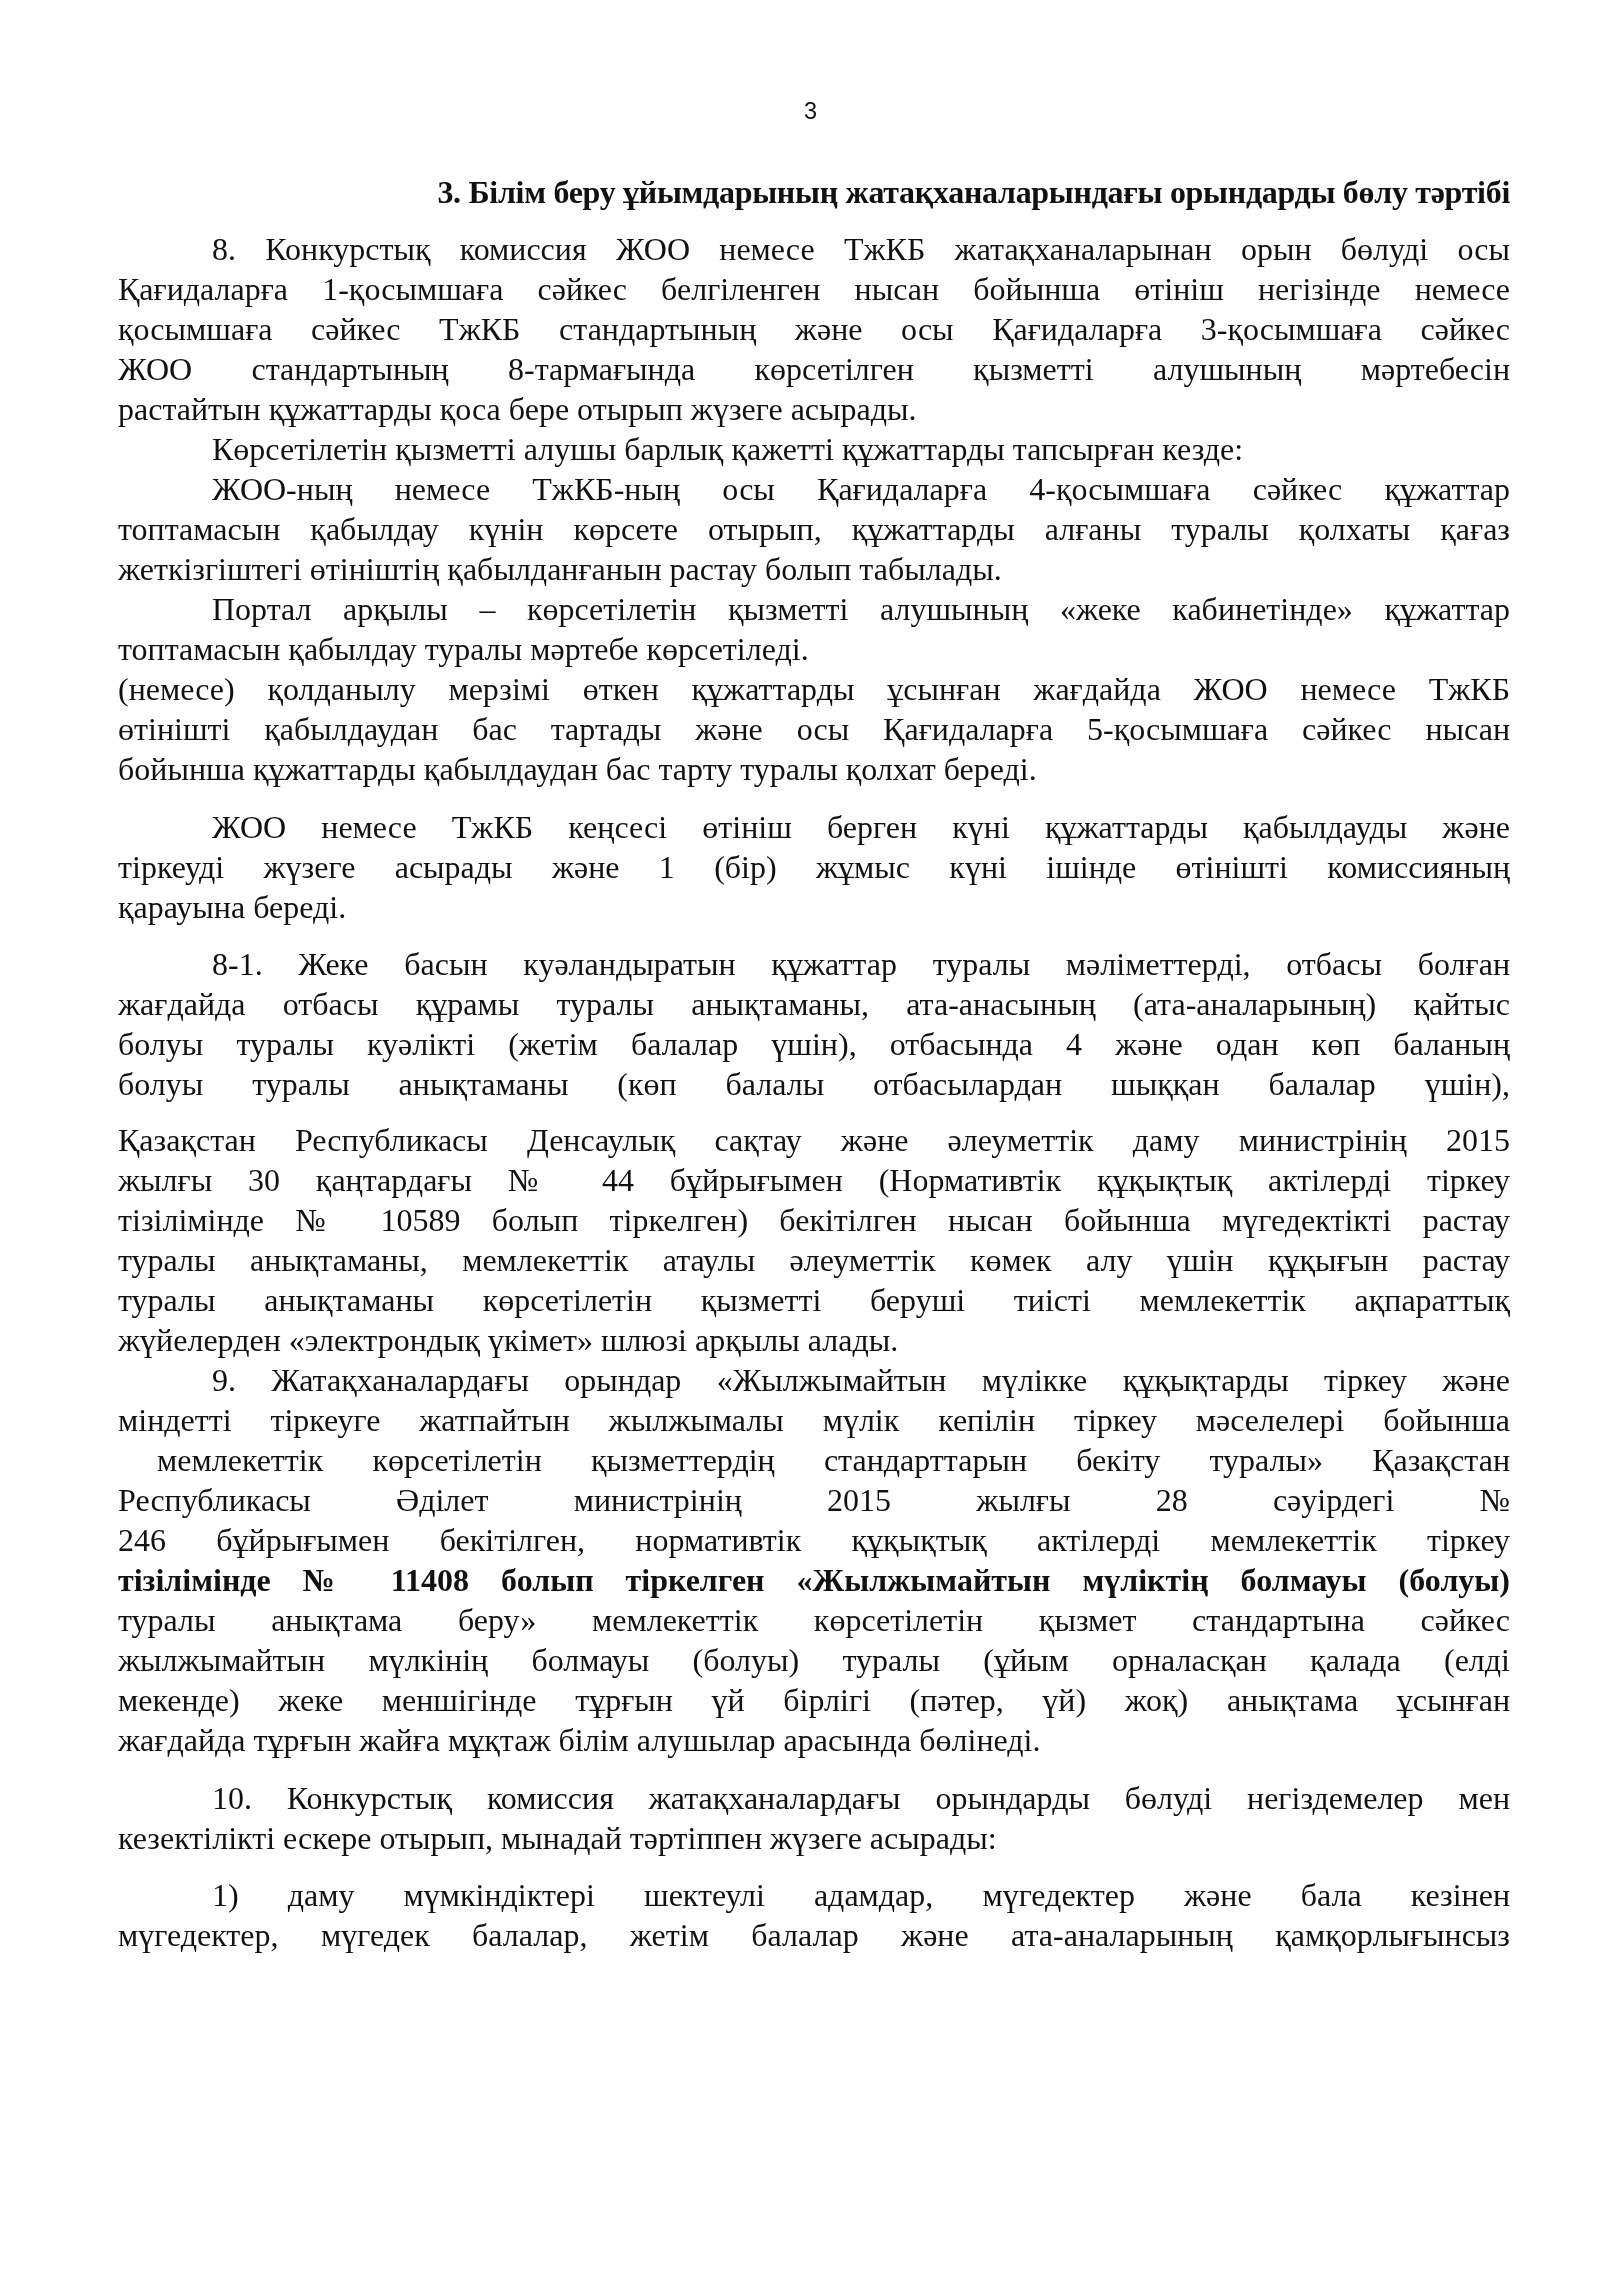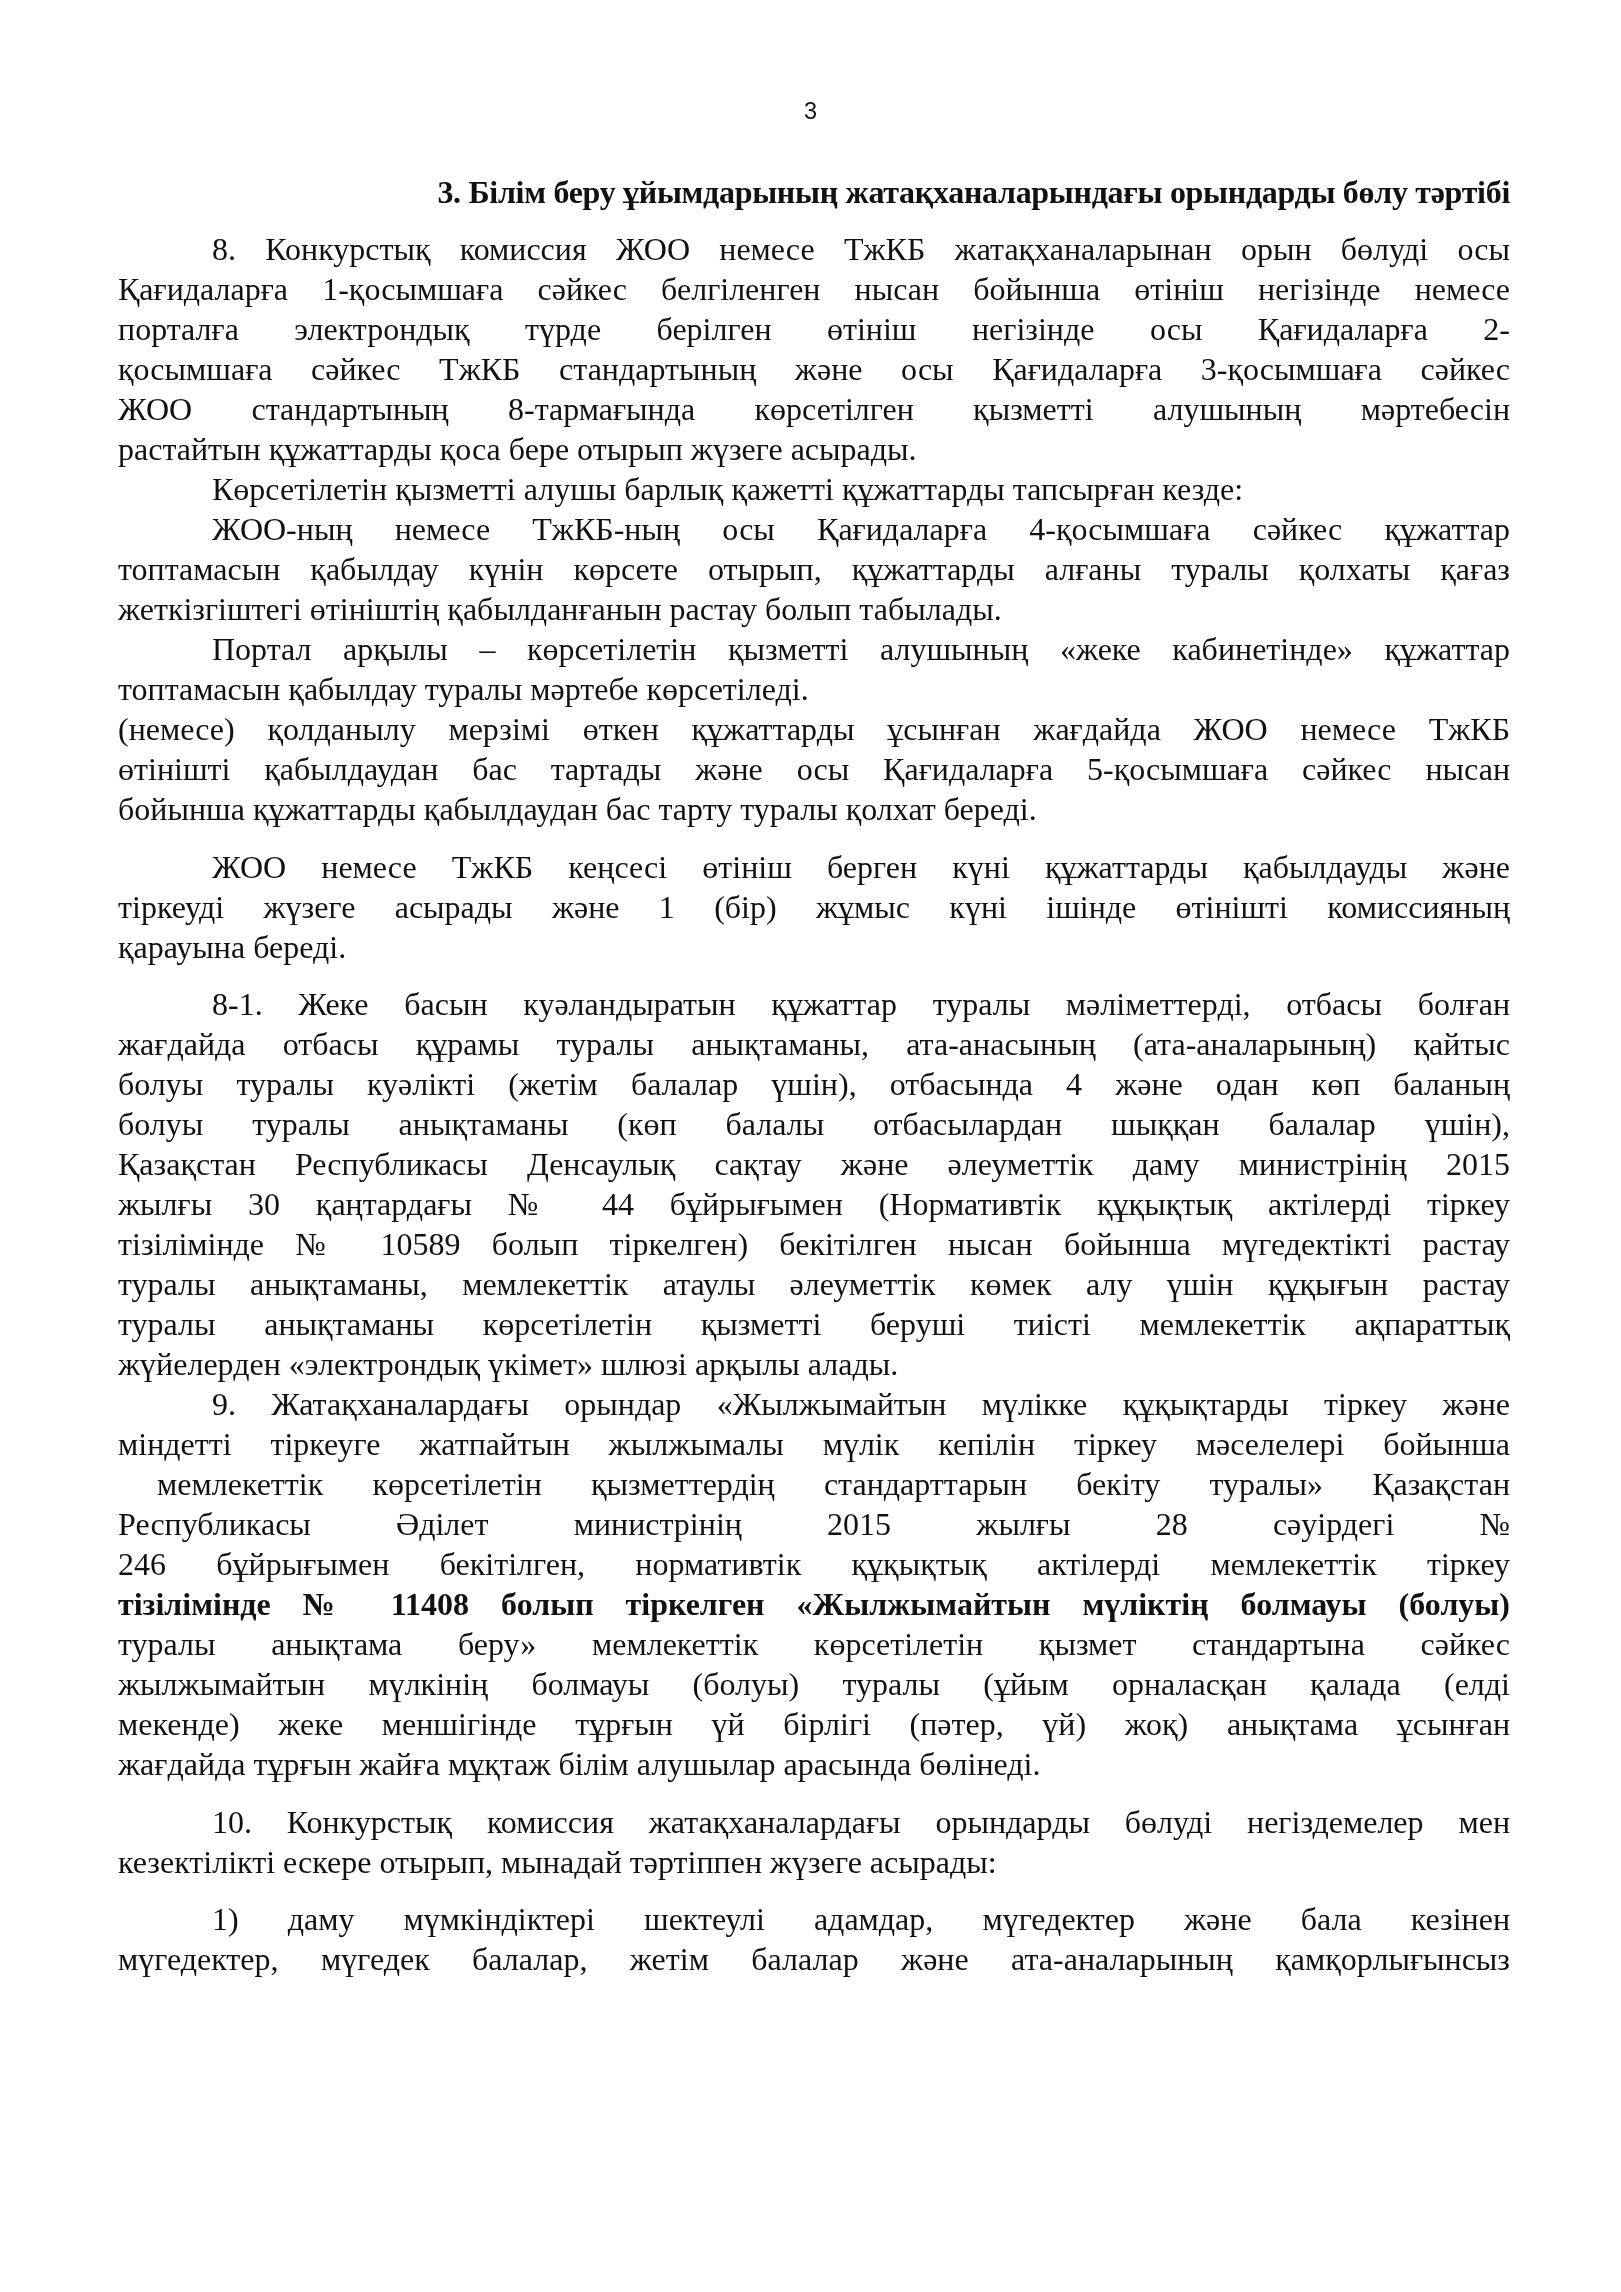--- a/index.html
+++ b/index.html
@@ -67,21 +67,20 @@
 
 <div class="page-number">3</div>
 
 <div class="section-title">3. Білім беру ұйымдарының жатақханаларындағы орындарды бөлу тәртібі</div>
 
 <div class="body-text" id="body" style="top:229px;">
 
   <div class="para">
     <span class="line indent" style="white-space: nowrap;">8. Конкурстық комиссия ЖОО немесе ТжКБ жатақханаларынан орын бөлуді осы</span>
     <span class="line" style="white-space: nowrap;">Қағидаларға 1-қосымшаға сәйкес белгіленген нысан бойынша өтініш негізінде немесе</span>
-    <span class="line" style="white-space: nowrap;">порталға электрондық түрде берілген өтініш негізінде осы Қағидаларға 2-</span>
     <span class="line" style="white-space: nowrap;">қосымшаға сәйкес ТжКБ стандартының және осы Қағидаларға 3-қосымшаға сәйкес</span>
     <span class="line" style="white-space: nowrap;">ЖОО стандартының 8-тармағында көрсетілген қызметті алушының мәртебесін</span>
     <span class="line last" style="white-space: nowrap;">растайтын құжаттарды қоса бере отырып жүзеге асырады.</span>
   </div>
 
   <div class="para">
     <span class="line indent last" style="white-space: nowrap;">Көрсетілетін қызметті алушы барлық қажетті құжаттарды тапсырған кезде:</span>
   </div>
 
   <div class="para">
@@ -107,21 +106,21 @@
     <span class="line" style="white-space: nowrap;">тіркеуді жүзеге асырады және 1 (бір) жұмыс күні ішінде өтінішті комиссияның</span>
     <span class="line last" style="white-space: nowrap;">қарауына береді.</span>
   </div>
   <div class="gap"></div>
 
   <div class="para">
     <span class="line indent" style="white-space: nowrap;">8-1. Жеке басын куәландыратын құжаттар туралы мәліметтерді, отбасы болған</span>
     <span class="line" style="white-space: nowrap;">жағдайда отбасы құрамы туралы анықтаманы, ата-анасының (ата-аналарының) қайтыс</span>
     <span class="line" style="white-space: nowrap;">болуы туралы куәлікті (жетім балалар үшін), отбасында 4 және одан көп баланың</span>
     <span class="line" style="white-space: nowrap;">болуы туралы анықтаманы (көп балалы отбасылардан шыққан балалар үшін),</span>
-    <span class="line" style="white-space: nowrap;">Қазақстан Республикасы Денсаулық сақтау және әлеуметтік даму министрінің 2015</span>
+    <span class="line" style="white-space: nowrap; margin-top: 16px;">Қазақстан Республикасы Денсаулық сақтау және әлеуметтік даму министрінің 2015</span>
     <span class="line" style="white-space: nowrap;">жылғы 30 қаңтардағы № 44 бұйрығымен (Нормативтік құқықтық актілерді тіркеу</span>
     <span class="line" style="white-space: nowrap;">тізілімінде № 10589 болып тіркелген) бекітілген нысан бойынша мүгедектікті растау</span>
     <span class="line" style="white-space: nowrap;">туралы анықтаманы, мемлекеттік атаулы әлеуметтік көмек алу үшін құқығын растау</span>
     <span class="line" style="white-space: nowrap;">туралы анықтаманы көрсетілетін қызметті беруші тиісті мемлекеттік ақпараттық</span>
     <span class="line last" style="white-space: nowrap;">жүйелерден «электрондық үкімет» шлюзі арқылы алады.</span>
   </div>
 
   <div class="para">
     <span class="line indent" style="white-space: nowrap;">9. Жатақханалардағы орындар «Жылжымайтын мүлікке құқықтарды тіркеу және</span>
     <span class="line" style="white-space: nowrap;">міндетті тіркеуге жатпайтын жылжымалы мүлік кепілін тіркеу мәселелері бойынша</span>

